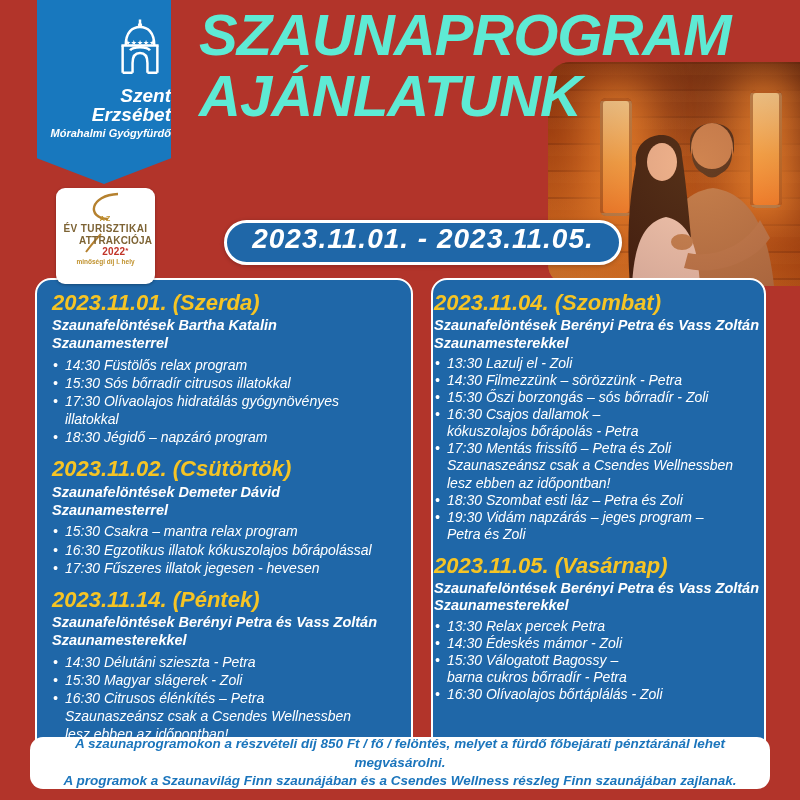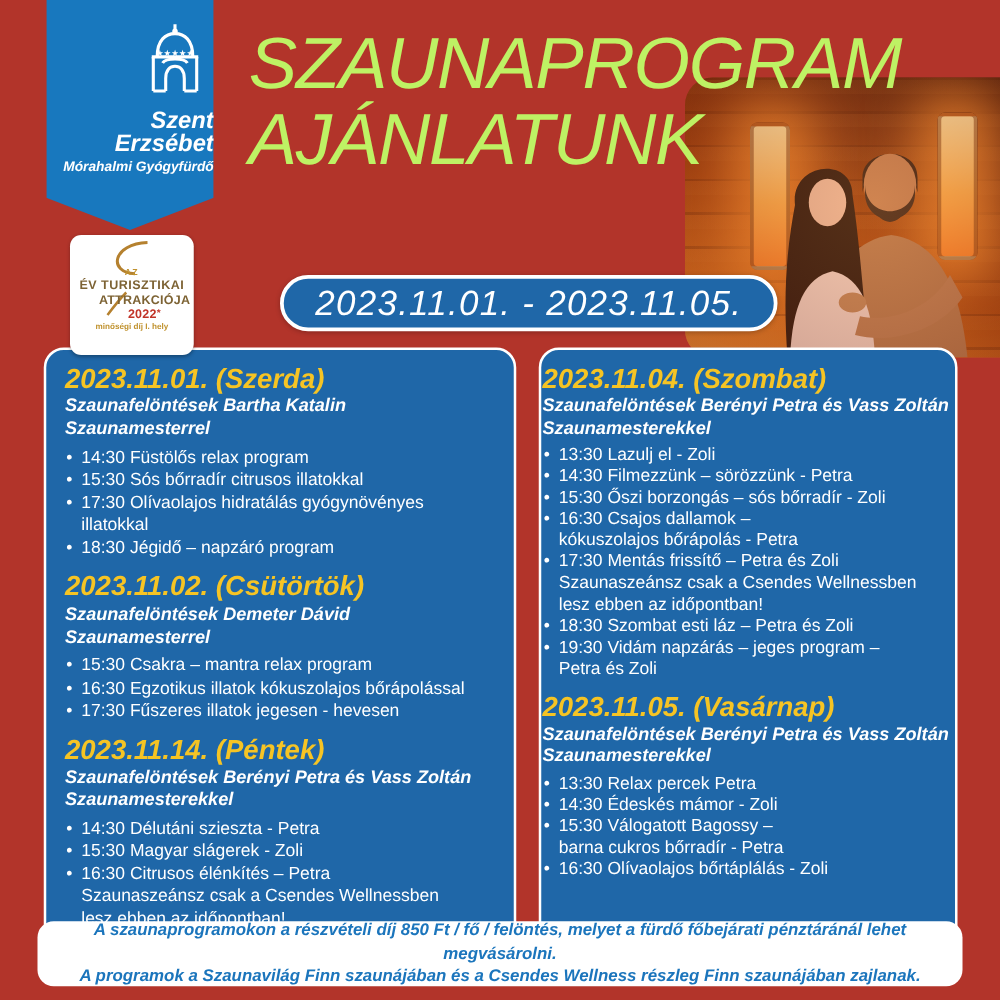--- a/index.html
+++ b/index.html
@@ -49,51 +49,51 @@
   .award .swoosh{position:absolute;left:0;top:0;}
   .award .txt{position:relative;margin-top:27px;line-height:1.15;}
   .award .az{font-size:7px;color:#c0922e;font-weight:bold;letter-spacing:1px;}
   .award .l1{font-size:10px;font-weight:bold;color:#7d6334;letter-spacing:.4px;}
   .award .l2{font-size:10px;font-weight:bold;color:#7d6334;letter-spacing:.2px;padding-left:20px;}
   .award .yr{color:#c13327;}
   .award .ast{color:#c13327;font-size:8px;vertical-align:top;}
   .award .l3{font-size:6.5px;color:#c0922e;font-weight:bold;}
   
   .title{
-    position:absolute;left:199px;top:20px;width:575px;z-index:2;
-    color:#bef264;font-weight:normal;font-style:italic;
+    position:absolute;left:199px;top:4px;width:575px;z-index:2;
+    color:#5eead4;font-weight:bold;font-style:italic;
     font-size:58px;line-height:1.06;letter-spacing:-1px;white-space:nowrap;
   }
   
   .date-pill{
     position:absolute;left:224px;top:220px;width:398px;height:45px;z-index:4;
     background:var(--panel-blue,#1E6CAF);border:3px solid #fff;border-radius:28px;
-    box-sizing:border-box;display:flex;align-items:center;justify-content:center;
-    color:#fff;font-weight:normal;font-style:italic;font-size:28px;letter-spacing:1px;
+    box-sizing:border-box;display:flex;justify-content:center;
+    color:#fff;font-weight:bold;font-style:italic;font-size:28px;letter-spacing:1px;
     box-shadow:0 1px 4px rgba(0,0,0,.25);
   }
   
   .panel{
     position:absolute;top:278px;height:480px;z-index:2;box-sizing:border-box;
     background:var(--panel-blue,#1F67A8);border:2px solid #fff;border-radius:16px;
     padding:11px 15px;color:#fff;overflow:hidden;
   }
   .panel.left{left:35px;width:378px;}
   .panel.right{left:431px;width:335px;padding:11px 1px;}
   .program-section{margin-bottom:11px;}
   .section-heading{
     color:var(--heading-yellow,#F6C424);
     font-size:22px;font-weight:bold;font-style:italic;line-height:1.1;margin-bottom:2px;
   }
   .section-sub{
     font-size:14.5px;font-weight:bold;font-style:italic;line-height:1.24;
     margin-bottom:3px;white-space:pre-line;
   }
   .item{
-    font-size:14px;line-height:1.29;
+    font-size:14px;font-style:italic;line-height:1.29;
     position:relative;padding-left:13px;white-space:pre-line;
   }
   .item::before{content:"\2022";position:absolute;left:1px;top:0;}
   .panel.right .item{line-height:1.22;}
   .panel.right .section-sub{line-height:1.2;}
   
   .footer{
     position:absolute;left:30px;top:737px;width:740px;height:52px;z-index:2;
     background:#fff;border-radius:13px;box-sizing:border-box;
     display:flex;flex-direction:column;justify-content:center;text-align:center;

